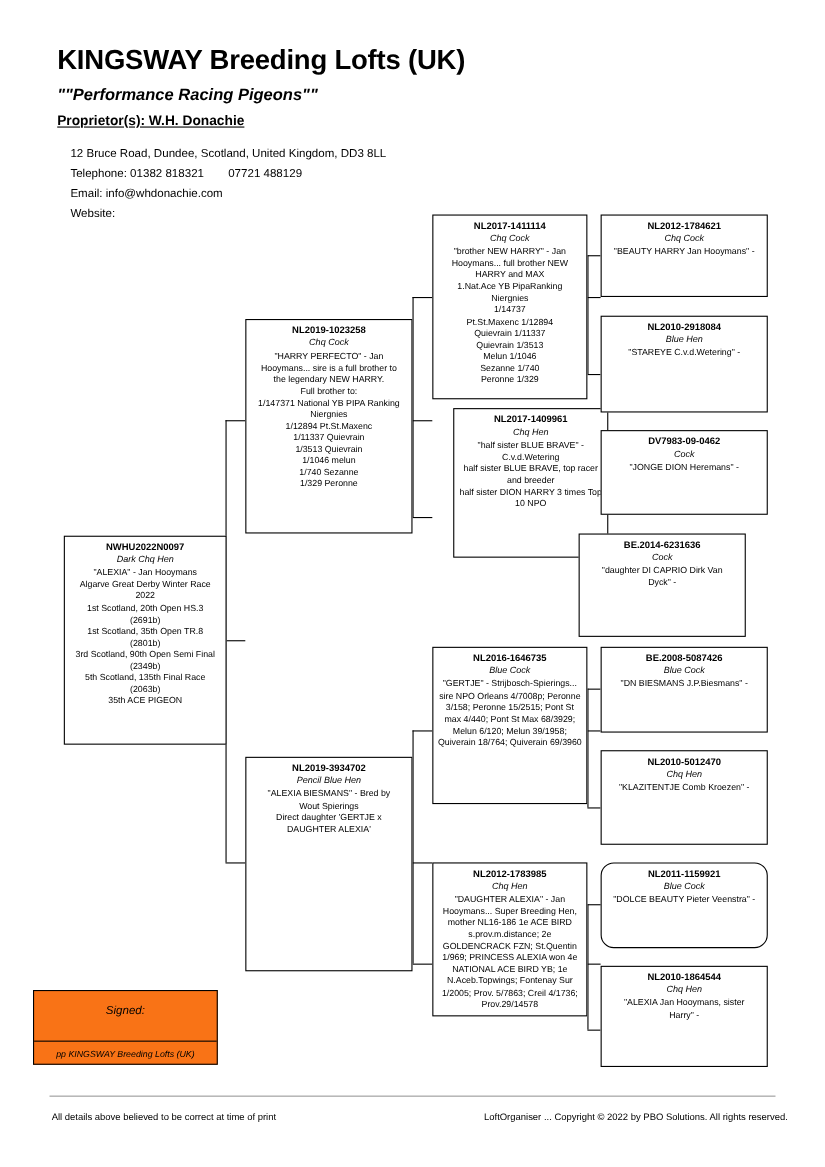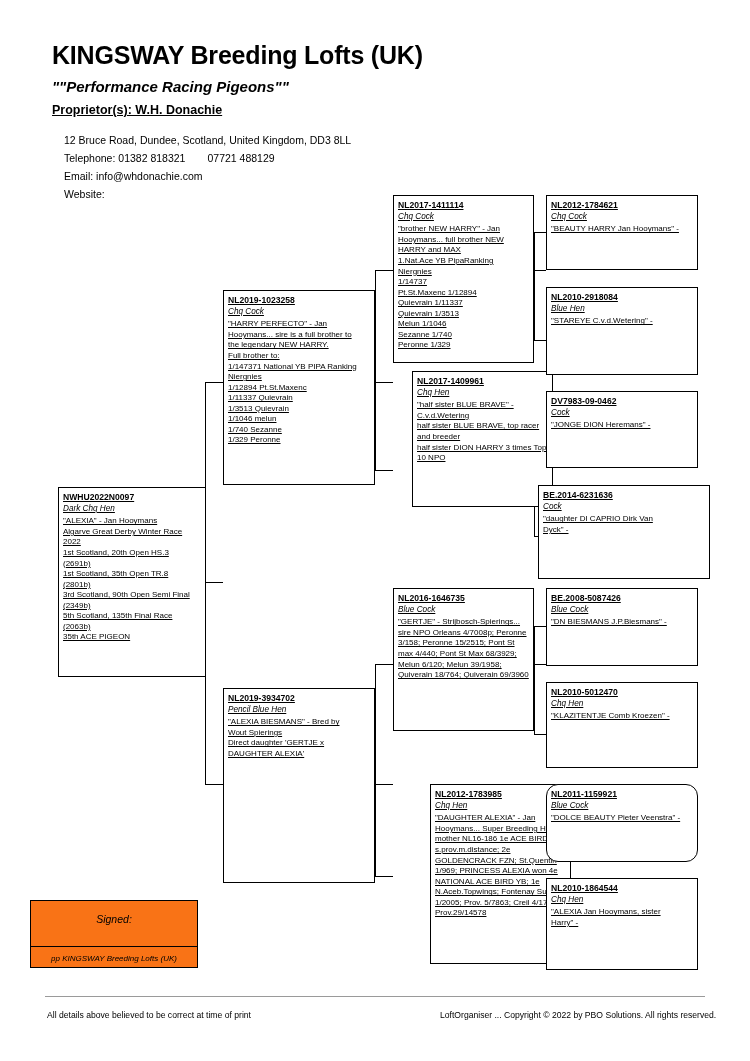--- a/index.html
+++ b/index.html
@@ -54,22 +54,22 @@
     line-height: 1.25;
   }
   .hdr-tel span.gap { display: inline-block; width: 22px; }
 
   
   .box {
     position: absolute;
     border: 1.2px solid #000;
     background: #fff;
     padding: 4px 4px 5px 4px;
+    text-align: center;
     overflow: hidden;
-    text-decoration: underline;
   }
   .box .ring {
     font-size: 8.6px;
     font-weight: bold;
     line-height: 1.25;
     margin-bottom: 1px;
   }
   .box .sex {
     font-size: 8.2px;
     font-style: italic;
@@ -268,21 +268,21 @@
     <div class="ring">NL2016-1646735</div>
     <div class="sex">Blue Cock</div>
     <div class="notes">"GERTJE" - Strijbosch-Spierings...
 sire NPO Orleans 4/7008p; Peronne
 3/158; Peronne 15/2515; Pont St
 max 4/440; Pont St Max 68/3929;
 Melun 6/120; Melun 39/1958;
 Quiverain 18/764; Quiverain 69/3960</div>
   </div>
 
-  <div class="box" style="left:393px; top:784px; width:141px; height:180px;margin-left:37px;">
+  <div class="box" style="left:393px; top:784px; width:141px; height:140px;">
     <div class="ring">NL2012-1783985</div>
     <div class="sex">Chq Hen</div>
     <div class="notes">"DAUGHTER ALEXIA" - Jan
 Hooymans... Super Breeding Hen,
 mother NL16-186 1e ACE BIRD
 s.prov.m.distance; 2e
 GOLDENCRACK FZN; St.Quentin
 1/969; PRINCESS ALEXIA won 4e
 NATIONAL ACE BIRD YB; 1e
 N.Aceb.Topwings; Fontenay Sur
@@ -301,21 +301,21 @@
     <div class="sex">Blue Hen</div>
     <div class="notes">"STAREYE  C.v.d.Wetering" -</div>
   </div>
 
   <div class="box" style="left:546px; top:391px; width:152px; height:77px;">
     <div class="ring">DV7983-09-0462</div>
     <div class="sex">Cock</div>
     <div class="notes">"JONGE DION Heremans" -</div>
   </div>
 
-  <div class="box" style="left:538px; top:485px; width:172px; height:94px;">
+  <div class="box" style="left:526px; top:485px; width:152px; height:94px;">
     <div class="ring">BE.2014-6231636</div>
     <div class="sex">Cock</div>
     <div class="notes">"daughter DI CAPRIO Dirk Van
 Dyck" -</div>
   </div>
 
   <div class="box" style="left:546px; top:588px; width:152px; height:78px;">
     <div class="ring">BE.2008-5087426</div>
     <div class="sex">Blue Cock</div>
     <div class="notes">"DN BIESMANS J.P.Biesmans" -</div>

